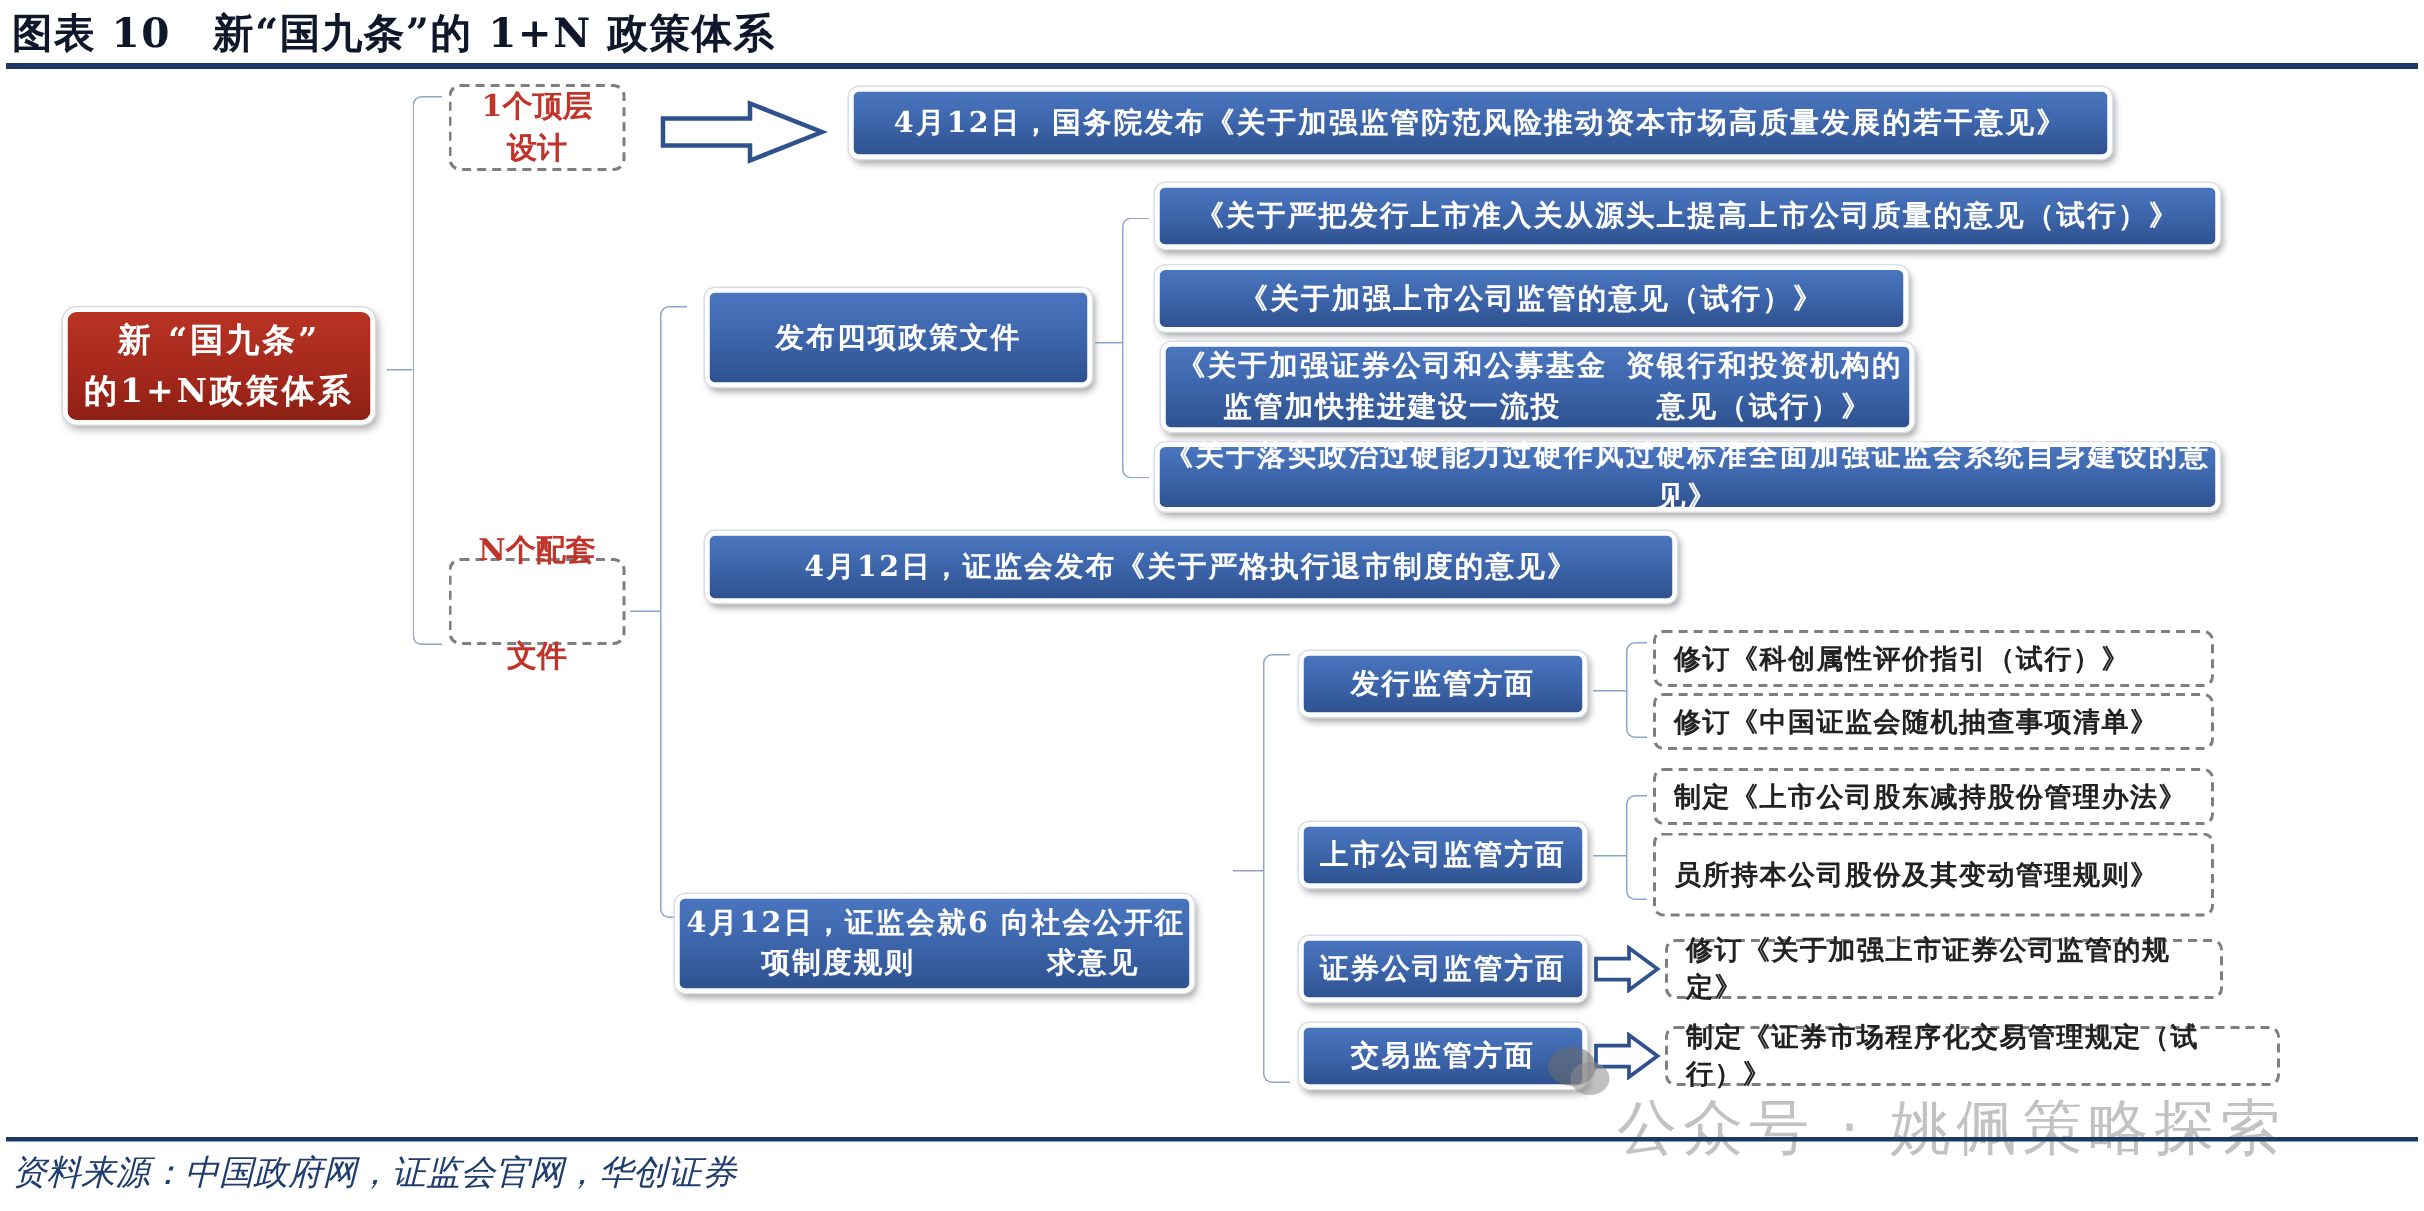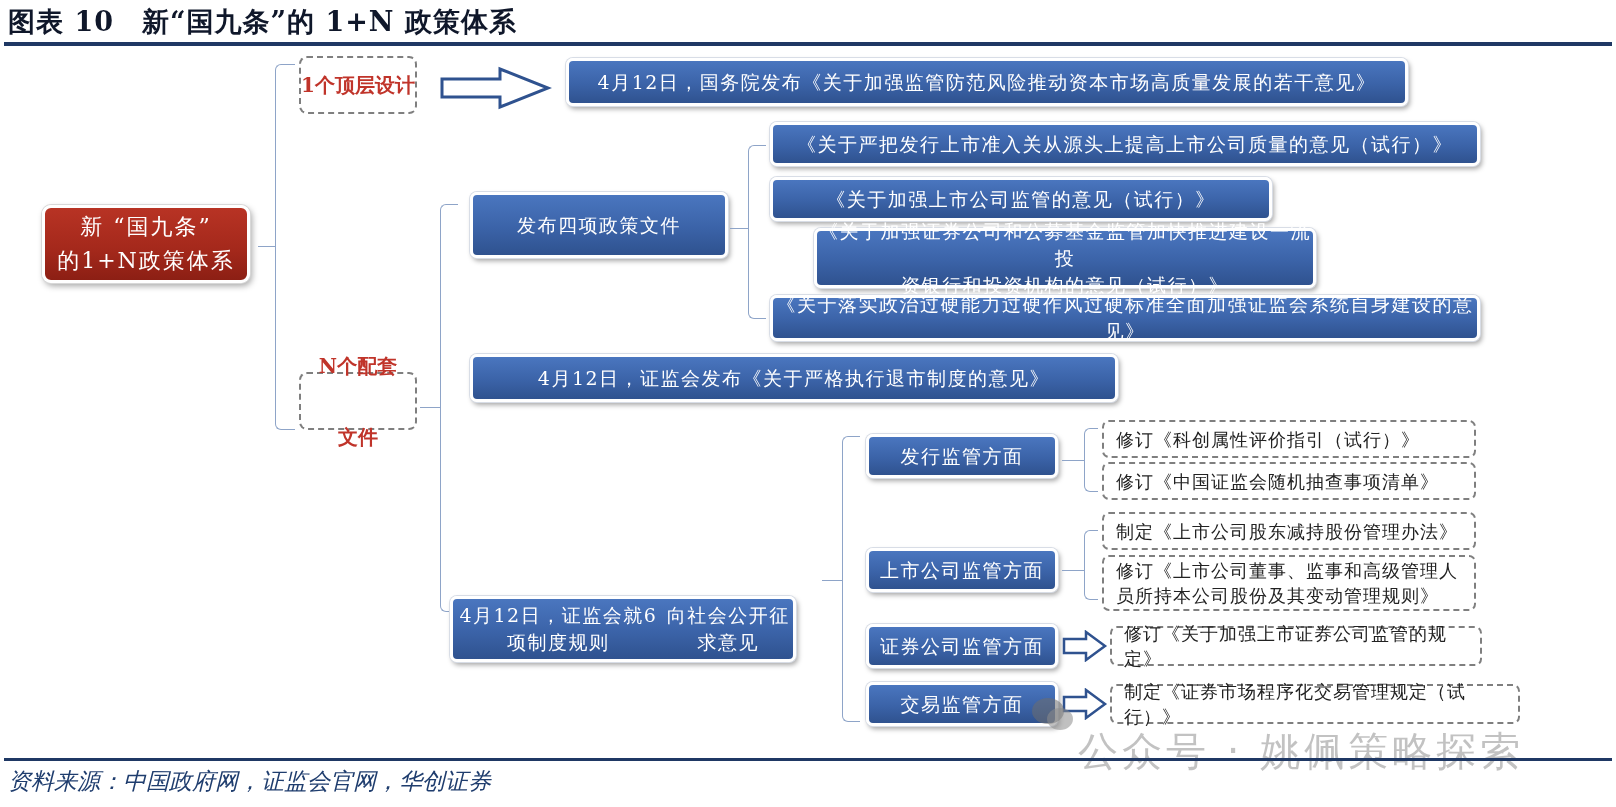--- a/index.html
+++ b/index.html
@@ -5,21 +5,21 @@
   html, body { margin:0; padding:0; background:#ffffff; }
   body { width:1616px; height:807px; position:relative; overflow:hidden;
          font-family:"DejaVu Serif","Liberation Serif",serif; }
   .title { position:absolute; left:8px; top:4px; font-size:27px; font-weight:bold;
            color:#0f172a; letter-spacing:1px; white-space:nowrap; }
   .rule-top { position:absolute; left:4px; top:42px; width:1608px; height:4px; background:#1f3864; }
   .rule-bot { position:absolute; left:4px; top:758px; width:1608px; height:3px; background:#1f3864; }
   .source { position:absolute; left:8px; top:766px; font-size:23px; font-style:italic;
             color:#1f3d6e; white-space:nowrap; }
   .box { position:absolute; box-sizing:border-box; display:flex; align-items:center;
-         justify-content:center; text-align:center; }
+         justify-content:center; text-align:center;font-weight:bold; }
   .blue { background:linear-gradient(#4a76bf,#3b63a8 55%,#2f528f); color:#fff;
           border-radius:7px; border:3px solid #ffffff;
           box-shadow:0 0 0 1px #d8dde6, 2px 3px 5px rgba(0,0,0,0.35);
           font-size:19px; line-height:27px; letter-spacing:1.5px; }
   .red { background:linear-gradient(#b83324,#a3281b 60%,#8c1f14); color:#fff;
          border-radius:9px; border:3px solid #ffffff;
          box-shadow:0 0 0 1px #d8d8d8, 2px 3px 6px rgba(0,0,0,0.35);
          font-size:22px; line-height:34px; letter-spacing:2px; }
   .dash-red { border:2px dashed #7f7f7f; border-radius:8px; color:#c0342a;
               font-weight:bold; font-size:20px; line-height:28px; background:#fff; }
@@ -41,21 +41,21 @@
 <div class="rule-top"></div>
 
 <div class="box red" style="left:42px;top:205px;width:208px;height:78px;flex-direction:column;">
   <div>新 “国九条”</div>
   <div>的1+N政策体系</div>
 </div>
 
 <div class="bracket" style="left:275px;top:64px;width:20px;height:366px;"></div>
 <div class="tick" style="left:258px;top:246px;width:17px;"></div>
 
-<div class="box dash-red" style="left:299px;top:56px;width:118px;height:58px;">
+<div class="box dash-red" style="left:299px;top:56px;width:118px;height:58px;flex-direction:column;justify-content:flex-end;">
   <div>1个顶层</div>
   <div>设计</div>
 </div>
 <svg class="arrow" style="left:440px;top:66px;" width="112" height="44" viewBox="0 0 112 44">
   <path d="M2 13 H60 V3 L108 22 L60 41 V31 H2 Z" fill="#fff" stroke="#2f528f" stroke-width="3" stroke-linejoin="miter"></path>
 </svg>
 <div class="box blue" style="left:566px;top:58px;width:842px;height:48px;">
   <span>4月12日，国务院发布《关于加强监管防范风险推动资本市场高质量发展的若干意见》</span>
 </div>
 
@@ -71,21 +71,21 @@
 </div>
 <div class="bracket" style="left:748px;top:145px;width:18px;height:174px;"></div>
 <div class="tick" style="left:730px;top:228px;width:18px;"></div>
 
 <div class="box blue" style="left:770px;top:122px;width:710px;height:44px;">
   <span>《关于严把发行上市准入关从源头上提高上市公司质量的意见（试行）》</span>
 </div>
 <div class="box blue" style="left:770px;top:177px;width:502px;height:44px;justify-content:center;">
   <span>《关于加强上市公司监管的意见（试行）》</span>
 </div>
-<div class="box blue" style="left:814px;top:228px;width:502px;height:60px;flex-direction:column;">
+<div class="box blue" style="left:774px;top:228px;width:502px;height:60px;flex-direction:row;">
   <div>《关于加强证券公司和公募基金监管加快推进建设一流投</div>
   <div>资银行和投资机构的意见（试行）》</div>
 </div>
 <div class="box blue" style="left:770px;top:295px;width:710px;height:46px;">
   <span>《关于落实政治过硬能力过硬作风过硬标准全面加强证监会系统自身建设的意见》</span>
 </div>
 
 <div class="box blue" style="left:470px;top:354px;width:648px;height:48px;">
   <span>4月12日，证监会发布《关于严格执行退市制度的意见》</span>
 </div>
@@ -111,21 +111,20 @@
 
 <div class="box blue" style="left:866px;top:548px;width:192px;height:44px;">
   <span>上市公司监管方面</span>
 </div>
 <div class="bracket" style="left:1084px;top:530px;width:14px;height:70px;"></div>
 <div class="tick" style="left:1062px;top:570px;width:22px;"></div>
 <div class="box dash-doc" style="left:1102px;top:512px;width:374px;height:38px;">
   <span>制定《上市公司股东减持股份管理办法》</span>
 </div>
 <div class="box dash-doc" style="left:1102px;top:555px;width:374px;height:56px;flex-direction:column;align-items:flex-start;justify-content:center;">
-  <div>修订《上市公司董事、监事和高级管理人</div>
   <div>员所持本公司股份及其变动管理规则》</div>
 </div>
 
 <div class="box blue" style="left:866px;top:624px;width:192px;height:44px;">
   <span>证券公司监管方面</span>
 </div>
 <svg class="arrow" style="left:1062px;top:630px;" width="46" height="32" viewBox="0 0 46 32">
   <path d="M2 9 H24 V2 L43 16 L24 30 V23 H2 Z" fill="#fff" stroke="#2f528f" stroke-width="2.5"></path>
 </svg>
 <div class="box dash-doc" style="left:1110px;top:626px;width:372px;height:40px;">

